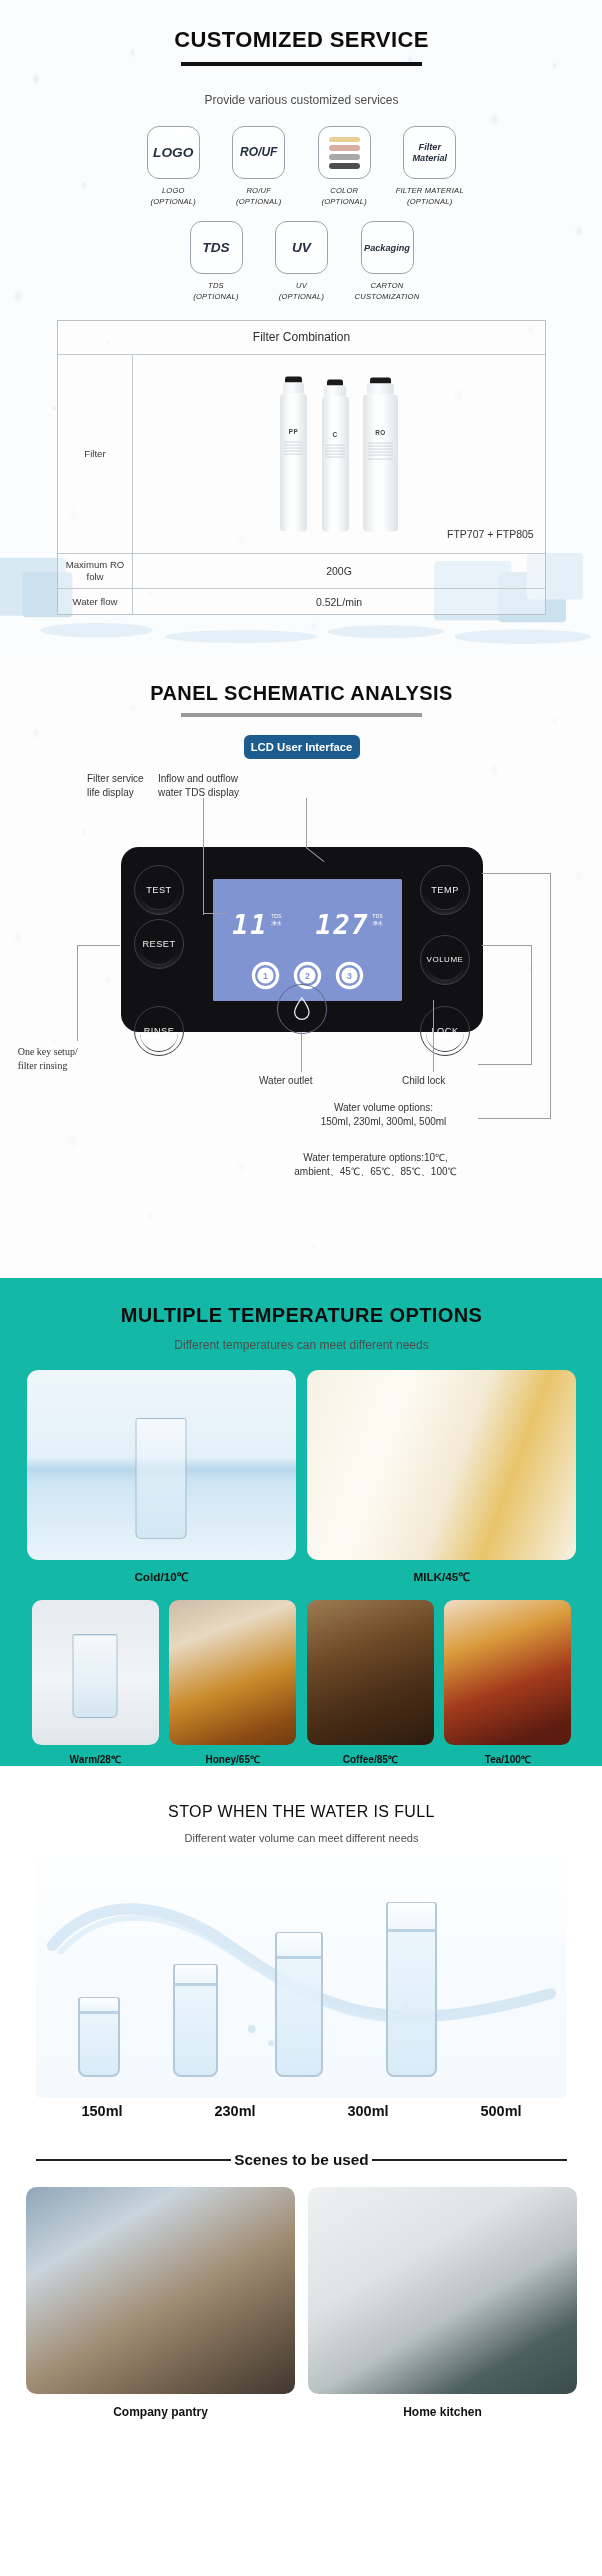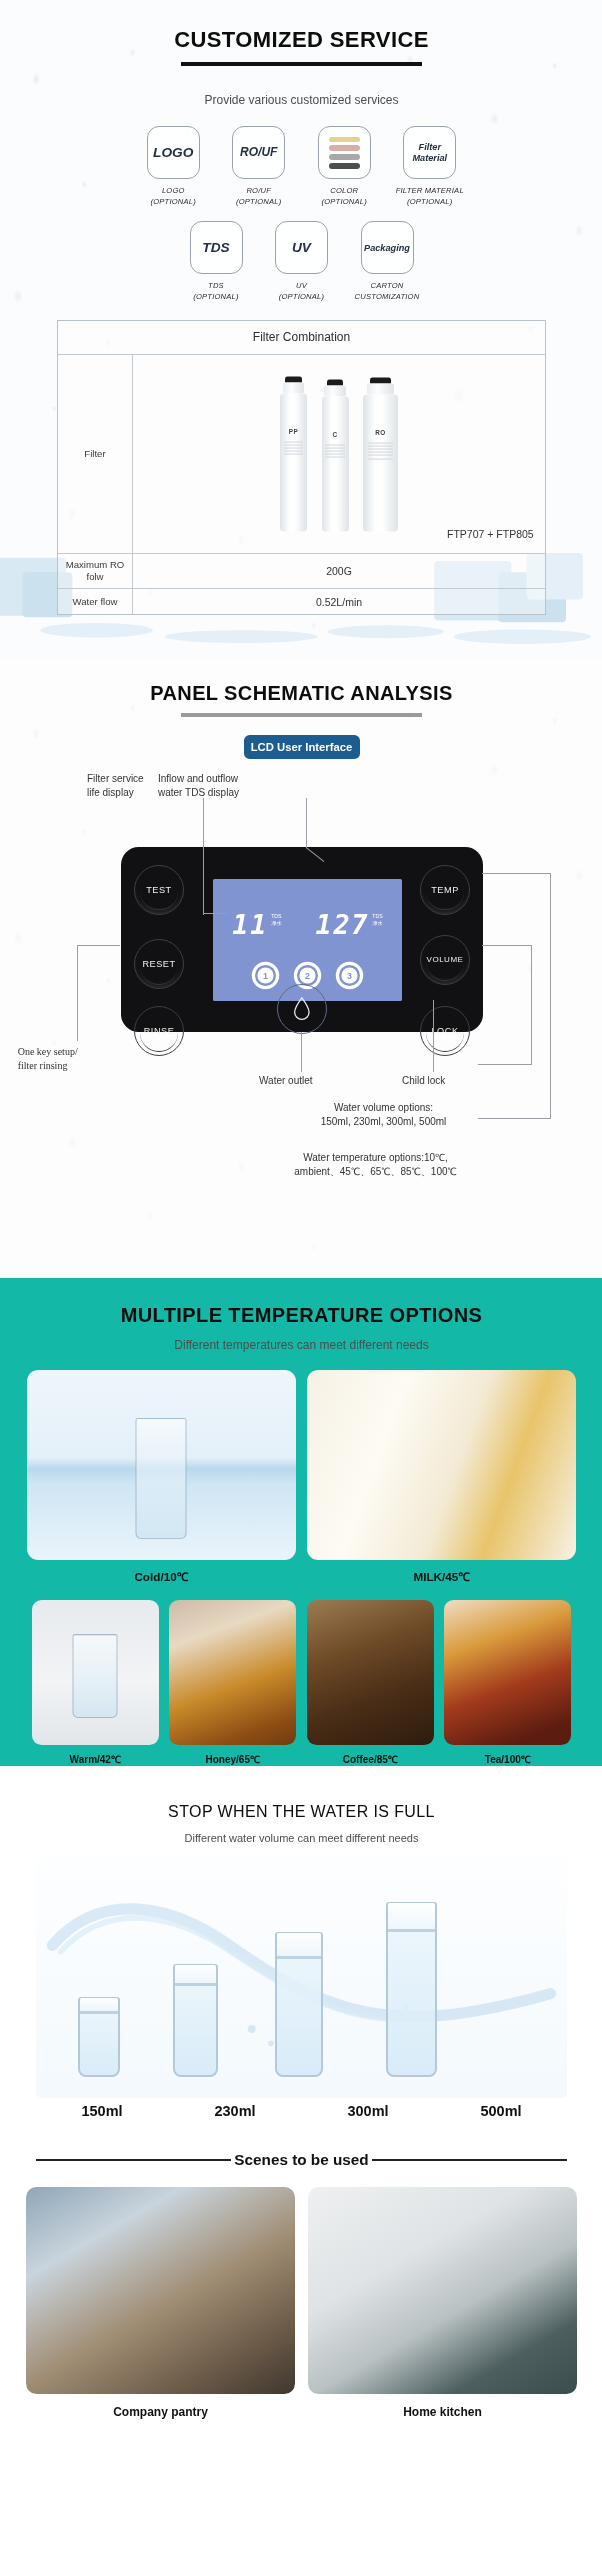--- a/index.html
+++ b/index.html
@@ -447,21 +447,21 @@
 
       <div class="lead" style="left:482px; top:106px; width:68px; height:0.8px;"></div>
       <div class="lead" style="left:550px; top:106px; width:0.8px; height:246px;"></div>
       <div class="lead" style="left:482px; top:178px; width:50px; height:0.8px;"></div>
       <div class="lead" style="left:531px; top:178px; width:0.8px; height:119px;"></div>
       <div class="lead" style="left:478px; top:297px; width:54px; height:0.8px;"></div>
       <div class="lead" style="left:478px; top:351px; width:72px; height:0.8px;"></div>
 
       <div class="panel-device">
         <div class="pbtn" style="left:13px; top:17.7px;">TEST</div>
-        <div class="pbtn" style="left:13px; top:92px;">RESET</div>
+        <div class="pbtn" style="left:13px; top:72px;">RESET</div>
         <div class="pbtn" style="left:13px; top:159px;">RINSE</div>
 
         <div class="pbtn" style="right:13px; top:17.7px;">TEMP</div>
         <div class="pbtn" style="right:13px; top:88px; font-size:8px;">VOLUME</div>
         <div class="pbtn" style="right:13px; top:159px;">LOCK</div>
 
         <div class="lcd">
           <div class="lcd-digits">
             <div class="lcd-grp">
               <div class="lcd-num">11</div>
@@ -537,21 +537,21 @@
       <div class="cap">MILK/45℃</div>
     </div>
   </div>
 
   <div class="temp-small">
     <div class="scard">
       <div class="thumb">
         <div class="ph ph-warm"></div>
         <div class="glass-mini" style="width:45px; height:84px; bottom:27px;"></div>
       </div>
-      <div class="cap">Warm/42℃</div>
+      <div class="cap">Warm/28℃</div>
     </div>
     <div class="scard">
       <div class="thumb">
         <div class="ph ph-honey"></div>
       </div>
       <div class="cap">Honey/65℃</div>
     </div>
     <div class="scard">
       <div class="thumb">
         <div class="ph ph-coffee"></div>

